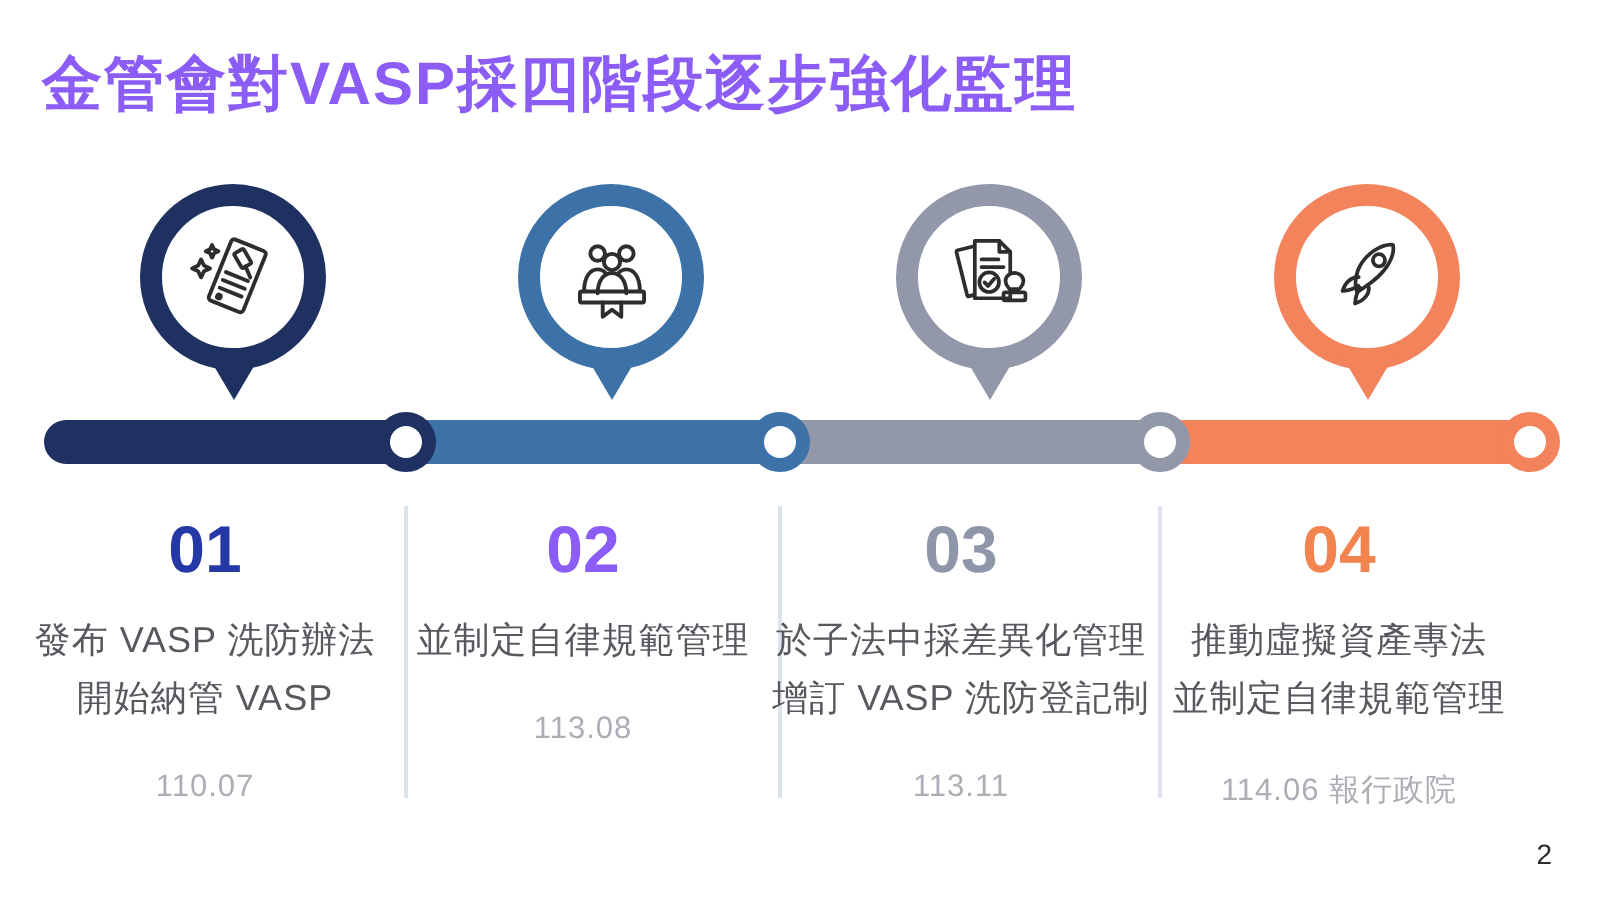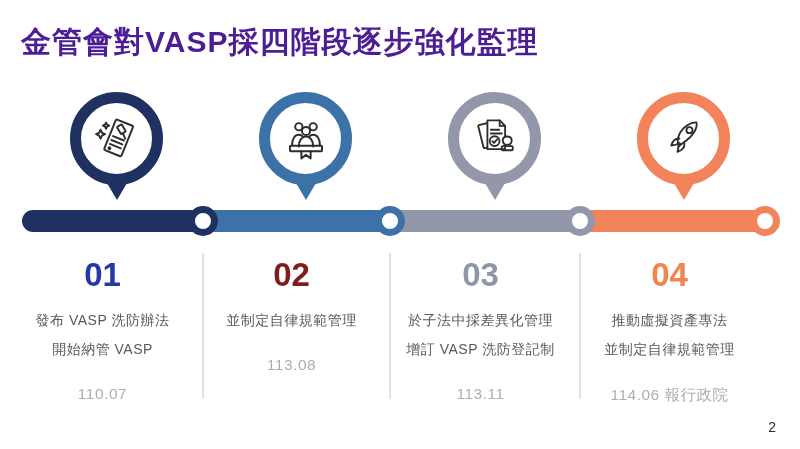--- a/index.html
+++ b/index.html
@@ -5,21 +5,21 @@
   html,body{margin:0;padding:0;background:#e8e8e8;}
   .slide{
     position:relative;
     width:800px;height:449px;
     background:#ffffff;
     overflow:hidden;
     font-family:"Liberation Sans", sans-serif;
   }
   .title{
     position:absolute;left:21px;top:22px;
-    font-size:30px;font-weight:700;color:#4c1d95;
+    font-size:30px;font-weight:700;color:#8b5cf6;
     letter-spacing:1px;white-space:nowrap;text-align:right;
   }
   
   .pins-row{position:absolute;left:22px;top:92px;width:756px;display:flex;}
   .pin-col{width:189px;display:flex;flex-direction:column;align-items:center;}
   .pin-circle{
     box-sizing:border-box;width:93px;height:93px;border-radius:50%;
     background:#fff;display:flex;align-items:center;justify-content:center;
   }
   .pin-circle svg{width:54px;height:54px;}
@@ -43,22 +43,22 @@
     width:30px;height:30px;border-radius:50%;background:#fff;z-index:2;
   }
   .ring1{left:166px;border:7px solid #1F3160;}
   .ring2{left:353px;border:7px solid #3C72A8;}
   .ring3{left:543px;border:7px solid #9298AA;}
   .ring4{left:728px;border:7px solid #F2835B;}
   
   .text-row{position:absolute;left:8px;top:250px;width:756px;display:flex;}
   .stage-col{width:189px;text-align:center;}
   .stage-number{font-size:33px;font-weight:700;line-height:1;margin:8px 0 15px;}
-  .n1{color:#2438A6;} .n2{color:#7f1d1d;} .n3{color:#8F96A9;} .n4{color:#F28450;}
-  .stage-desc{font-size:14px;line-height:29px;color:#57595F;letter-spacing:0.5px;white-space:nowrap;}
+  .n1{color:#2438A6;} .n2{color:#8b5cf6;} .n3{color:#8F96A9;} .n4{color:#F28450;}
+  .stage-desc{font-size:18px;line-height:29px;color:#57595F;letter-spacing:0.5px;white-space:nowrap;}
   .stage-date{font-size:15.5px;color:#ACAEB5;margin-top:21px;letter-spacing:0.5px;}
   .divider{position:absolute;top:253px;height:146px;width:2px;background:#DDE3EE;}
   .d1{left:202px;} .d2{left:389px;} .d3{left:579px;}
   .page-number{position:absolute;right:24px;bottom:14px;font-size:14px;color:#2b2b2b;}
 </style>
 </head>
 <body>
 
 <div class="slide">
 

